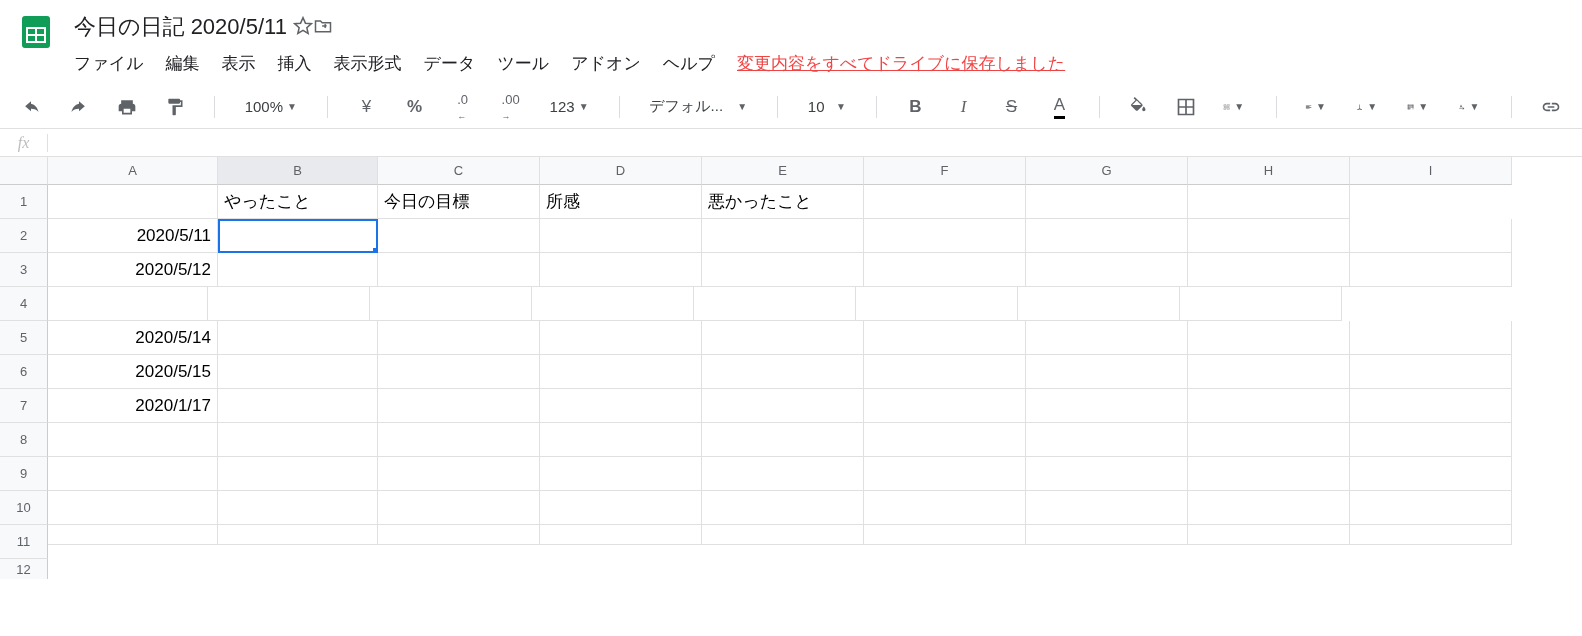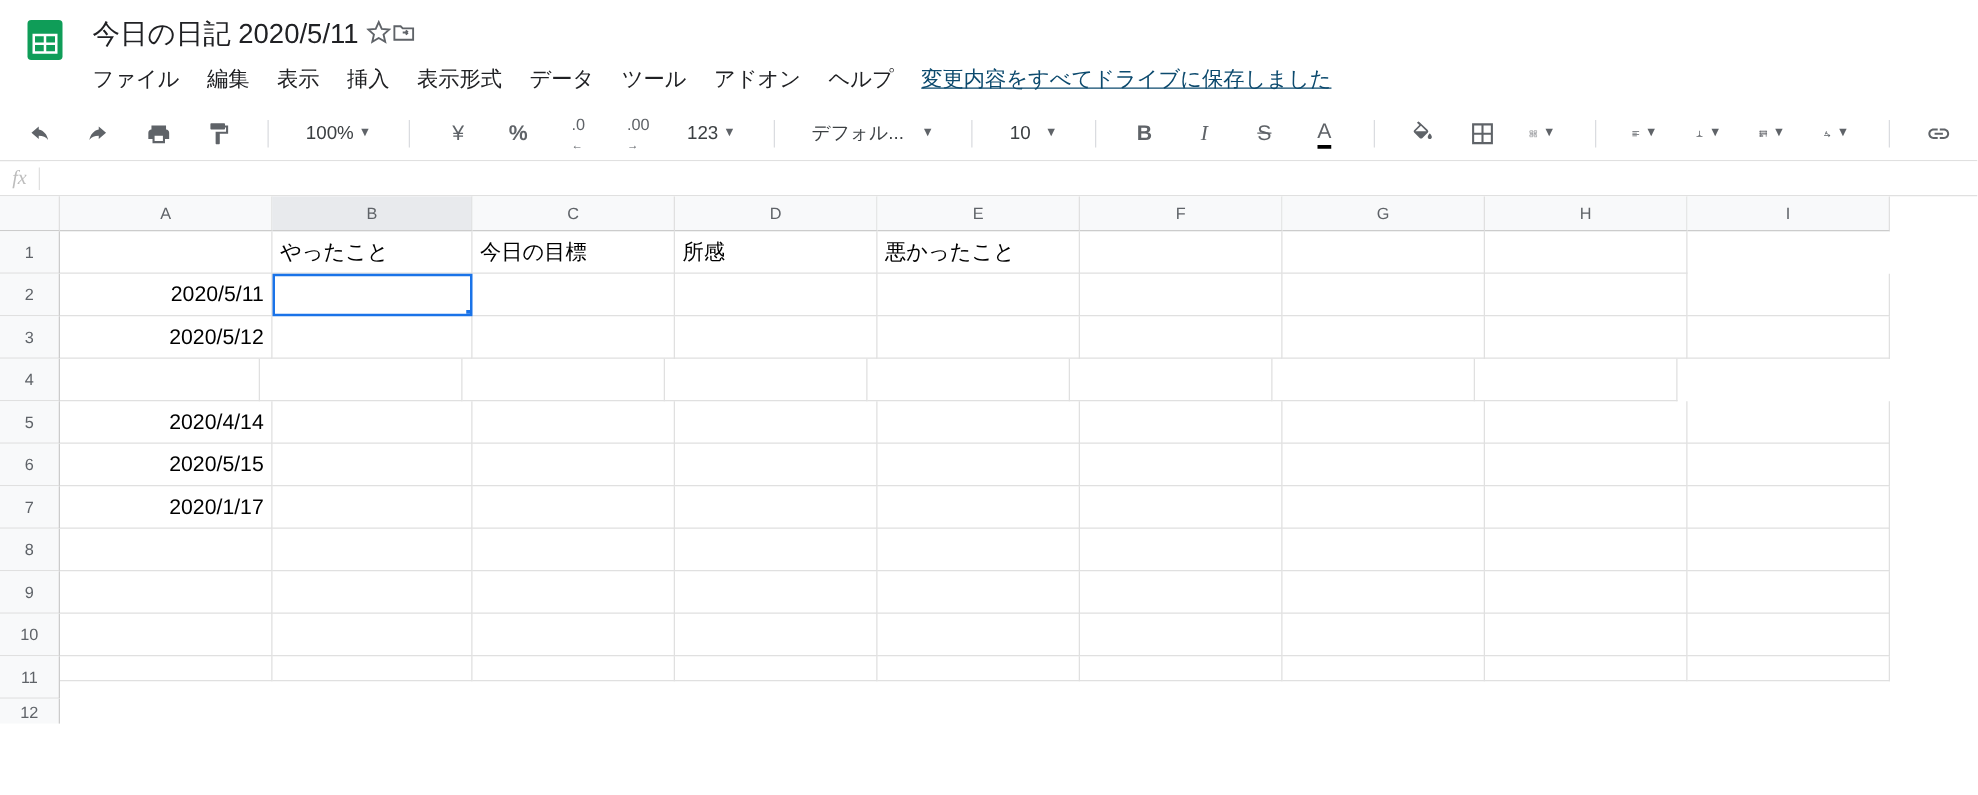--- a/index.html
+++ b/index.html
@@ -8,33 +8,33 @@
 .header { display: flex; align-items: flex-start; padding: 8px 8px 0 8px; }
 .logo { width: 40px; height: 40px; margin: 4px 8px 0 8px; flex-shrink: 0; }
 .logo svg { width: 40px; height: 40px; }
 .title-area { flex: 1; }
 .title-row { display: flex; align-items: center; padding: 2px 0 4px 4px; }
 .doc-title { font-size: 22px; color: #202124; padding: 2px 6px; border-radius: 2px; }
 .star-icon, .folder-icon { width: 20px; height: 20px; fill: #5f6368; cursor: pointer; }
 
 .menubar { display: flex; align-items: center; gap: 2px; padding: 0 0 6px 0; }
 .menu-item { padding: 4px 10px; font-size: 17px; color: #202124; cursor: pointer; border-radius: 3px; }
-.save-status { padding: 4px 10px; font-size: 17px; color: #0c4a6e; text-decoration: underline; cursor: pointer; }
+.save-status { padding: 4px 10px; font-size: 17px; color: #ef4444; text-decoration: underline; cursor: pointer; }
 
 .toolbar { display: flex; align-items: center; padding: 4px 16px; border-bottom: 1px solid #e0e0e0; height: 44px; gap: 18px; }
 .tbtn { display: flex; align-items: center; justify-content: center; min-width: 30px; height: 30px; padding: 0 4px; cursor: pointer; border-radius: 2px; color: #5f6368; }
 .tbtn svg { width: 20px; height: 20px; fill: #5f6368; }
 .tsep { width: 1px; height: 22px; background: #dadce0; margin: 0 6px; }
 .ttext { font-size: 15px; color: #3c4043; padding: 0 6px; cursor: pointer; display: flex; align-items: center; gap: 4px; }
 .ttext .drop { font-size: 10px; color: #5f6368; }
 .drop-arrow { font-size: 10px; color: #5f6368; padding: 0 4px; }
 .text-color-underline { border-bottom: 3px solid #000; padding-bottom: 1px; }
 
 .fxrow { display: flex; align-items: center; height: 28px; border-bottom: 1px solid #e0e0e0; }
-.fx-label { width: 32px; font-style: italic; color: #bdbdbd; font-size: 16px; text-align: center; border-right: 1px solid #e0e0e0; font-family: serif; }
+.fx-label { width: 48px; font-style: italic; color: #bdbdbd; font-size: 16px; text-align: center; border-right: 1px solid #e0e0e0; font-family: serif; }
 .fx-input { flex: 1; border: none; outline: none; font-size: 13px; padding: 0 8px; height: 100%; }
 
 .grid { display: flex; }
 .rowhead-col { display: flex; flex-direction: column; }
 .corner { width: 48px; height: 28px; background: #f8f9fa; border-right: 1px solid #e0e0e0; border-bottom: 1px solid #ccc; }
 .rowhead { width: 48px; height: 34px; background: #f8f9fa; border-right: 1px solid #ccc; border-bottom: 1px solid #e0e0e0; display: flex; align-items: center; justify-content: center; font-size: 13px; color: #5f6368; }
 .rowhead.short { height: 20px; border-bottom: none; }
 
 .cols { flex: 1; overflow: hidden; }
 .colheads { display: flex; }
@@ -265,21 +265,21 @@
           <div class="cell w-b"></div>
           <div class="cell w-rest"></div>
           <div class="cell w-rest"></div>
           <div class="cell w-rest"></div>
           <div class="cell w-rest"></div>
           <div class="cell w-rest"></div>
           <div class="cell w-rest"></div>
           <div class="cell w-rest"></div>
         </div>
         <div class="datarow">
-          <div class="cell w-a right">2020/4/14</div>
+          <div class="cell w-a right">2020/5/14</div>
           <div class="cell w-b"></div>
           <div class="cell w-rest"></div>
           <div class="cell w-rest"></div>
           <div class="cell w-rest"></div>
           <div class="cell w-rest"></div>
           <div class="cell w-rest"></div>
           <div class="cell w-rest"></div>
           <div class="cell w-rest"></div>
         </div>
         <div class="datarow">

